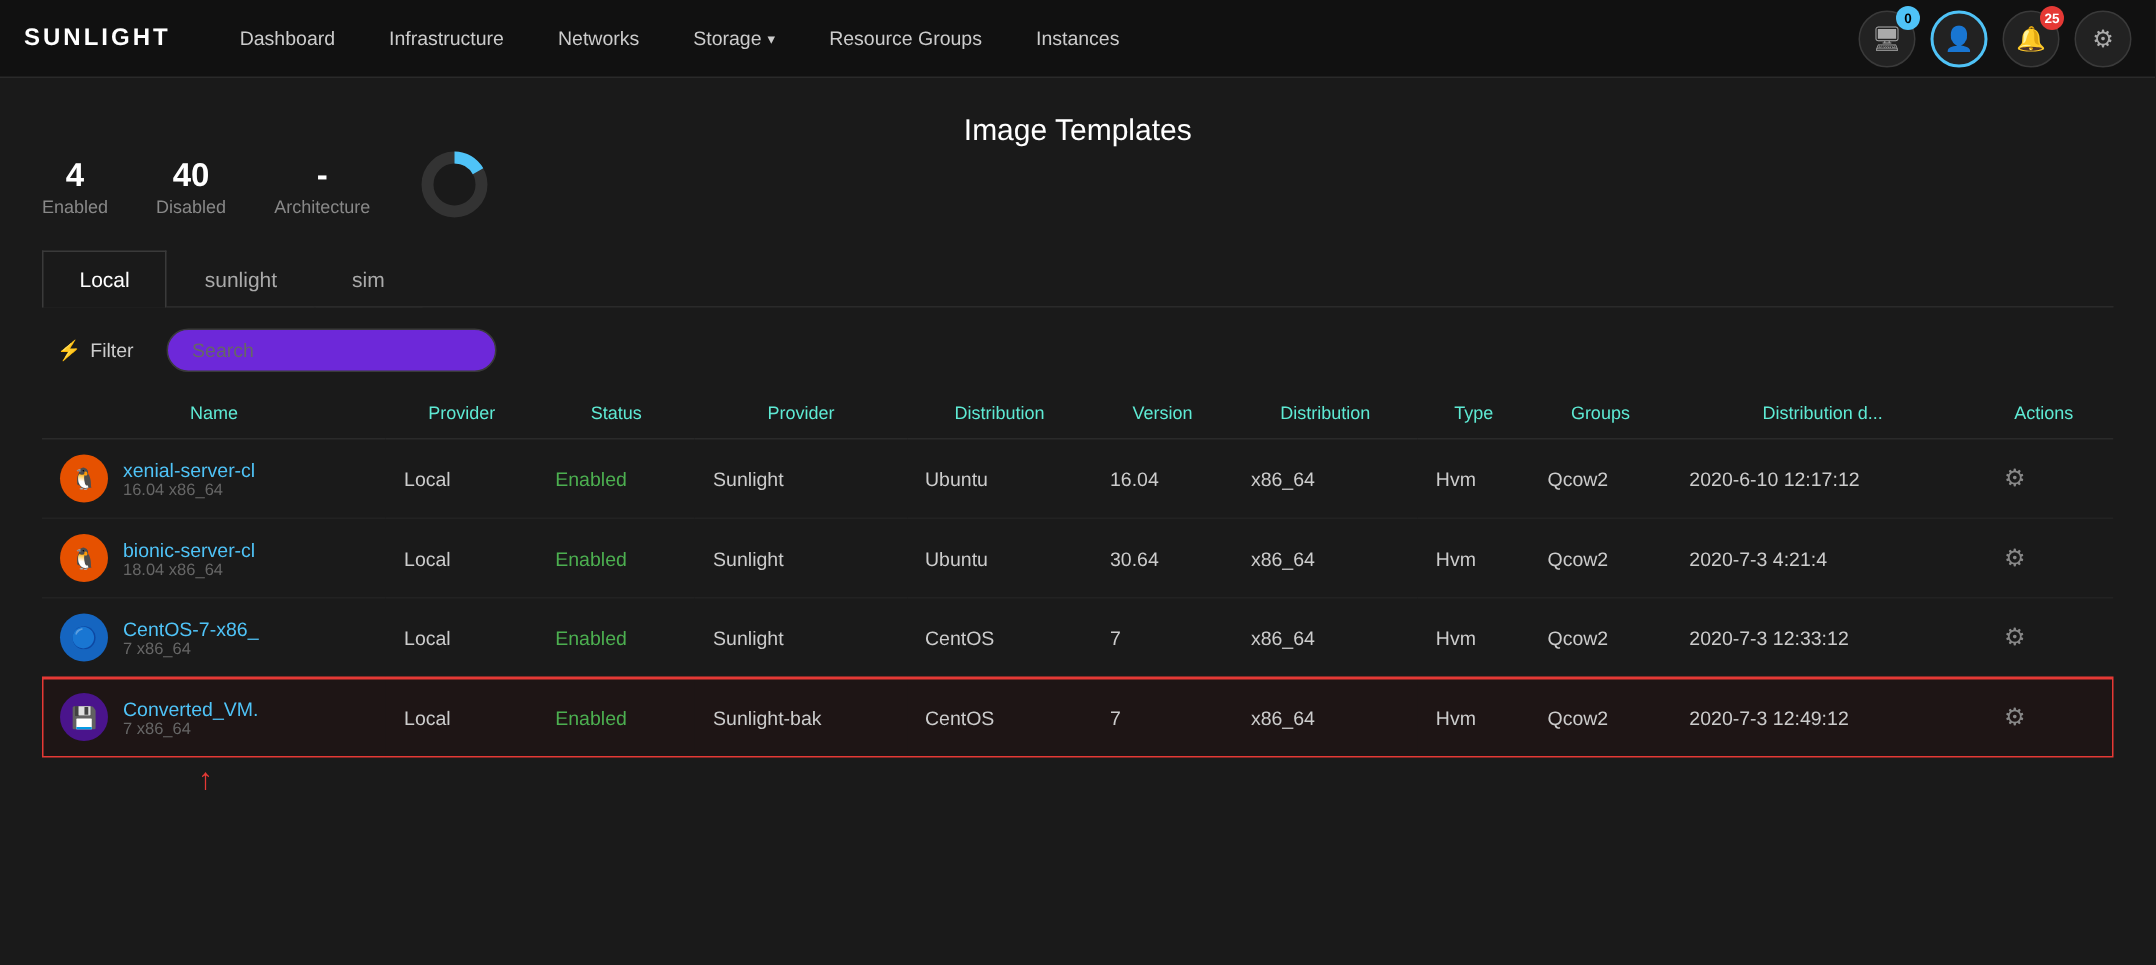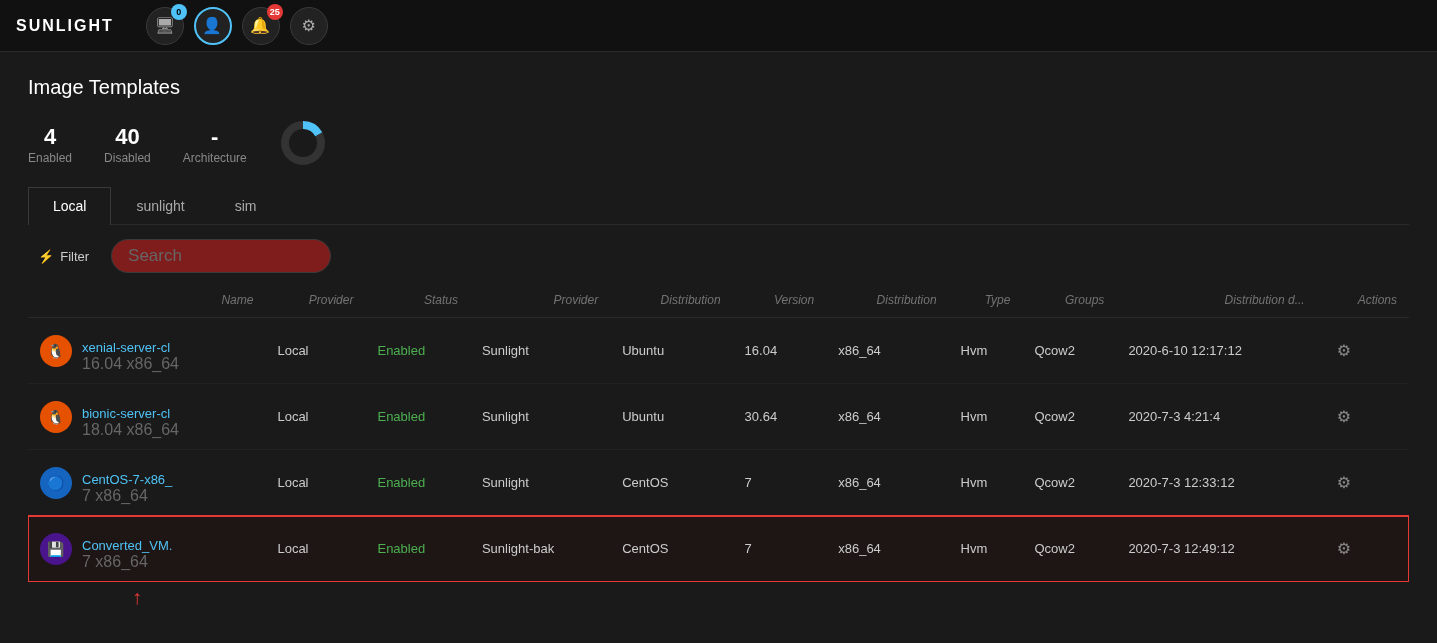--- a/index.html
+++ b/index.html
@@ -88,21 +88,21 @@
     .badge.red { background: #e53935; color: #fff; }
 
     
     .main {
       padding: 24px 28px;
     }
     .page-title {
       font-size: 20px;
       font-weight: 400;
       color: #fff;
-      margin-bottom: 20px;
+      text-align: center;
     }
 
     
     .stats-row {
       display: flex;
       align-items: center;
       gap: 32px;
       margin-bottom: 16px;
     }
     .stat-item {
@@ -164,51 +164,50 @@
       align-items: center;
       gap: 6px;
       background: transparent;
       border: none;
       color: #ccc;
       cursor: pointer;
       font-size: 13px;
       padding: 6px 10px;
     }
     .search-input {
-      background: #7f1d1d;
+      background: #6d28d9;
       border: 1px solid #3a3a3a;
       border-radius: 20px;
       padding: 6px 16px;
       color: #ccc;
       width: 220px;
-      font-size: 17px;
+      font-size: 13px;
       outline: none;
     }
     .search-input::placeholder { color: #666; }
 
     
     .table-container {
       width: 100%;
       overflow-x: auto;
     }
     table {
       width: 100%;
       border-collapse: collapse;
     }
     thead tr {
       border-bottom: 1px solid #2a2a2a;
     }
     thead th {
       padding: 10px 12px;
-      text-align: right;
-      color: #737373;
+      text-align: center;
+      color: #5eead4;
       font-weight: 500;
       font-size: 12px;
       white-space: nowrap;
-      font-style: italic;
     }
     tbody tr {
       border-bottom: 1px solid #222;
     }
     tbody td {
       padding: 10px 12px;
       color: #ccc;
       font-size: 13px;
       white-space: nowrap;
     }
@@ -236,25 +235,24 @@
       font-size: 16px;
       flex-shrink: 0;
     }
     .name-text {
       display: flex;
       flex-direction: column;
     }
     .name-main {
       color: #4fc3f7;
       font-size: 13px;
-      margin-top: 12px;
     }
     .name-sub {
       color: #666;
-      font-size: 16px;
+      font-size: 11px;
     }
 
     
     .gear-btn {
       background: transparent;
       border: none;
       color: #888;
       cursor: pointer;
       font-size: 16px;
       padding: 4px 8px;
@@ -264,20 +262,31 @@
     
     .status-enabled {
       color: #4caf50;
     }
   </style>
 </head>
 <body>
 
 <nav class="top-nav">
   <div class="logo">SUNLIGHT</div>
+  <div class="nav-links">
+    <div class="nav-link">Dashboard</div>
+    <div class="nav-link">Infrastructure</div>
+    <div class="nav-link">Networks</div>
+    <div class="nav-link">
+      <span>Storage</span>
+      <span class="chevron">▾</span>
+    </div>
+    <div class="nav-link">Resource Groups</div>
+    <div class="nav-link">Instances</div>
+  </div>
   <div class="nav-right">
     <div class="nav-icon-btn">
       <span>🖥</span>
       <span class="badge">0</span>
     </div>
     <div class="nav-icon-btn active">
       <span>👤</span>
     </div>
     <div class="nav-icon-btn">
       <span>🔔</span>

